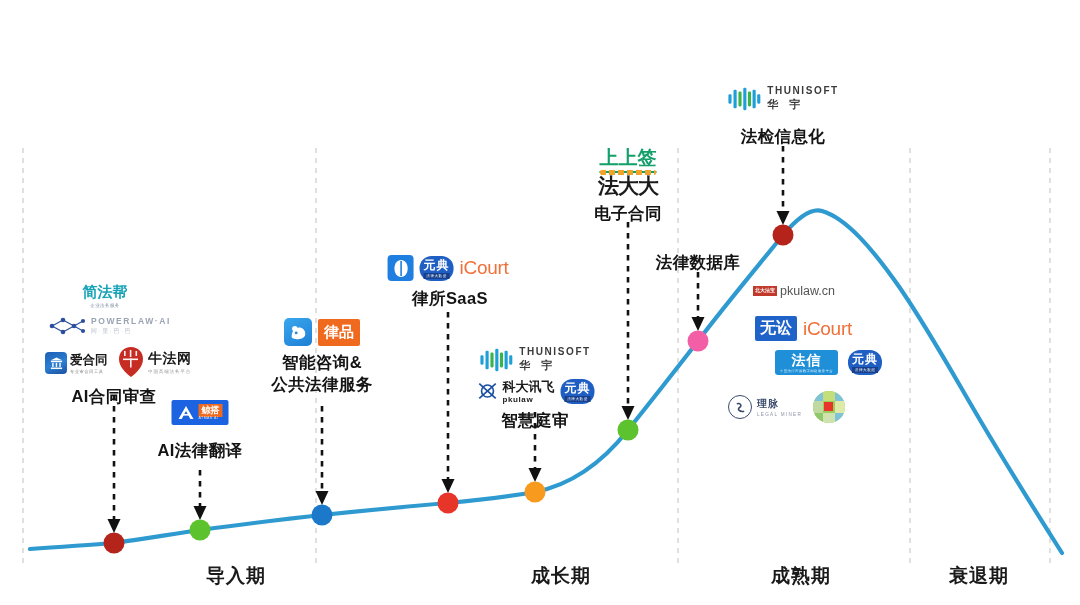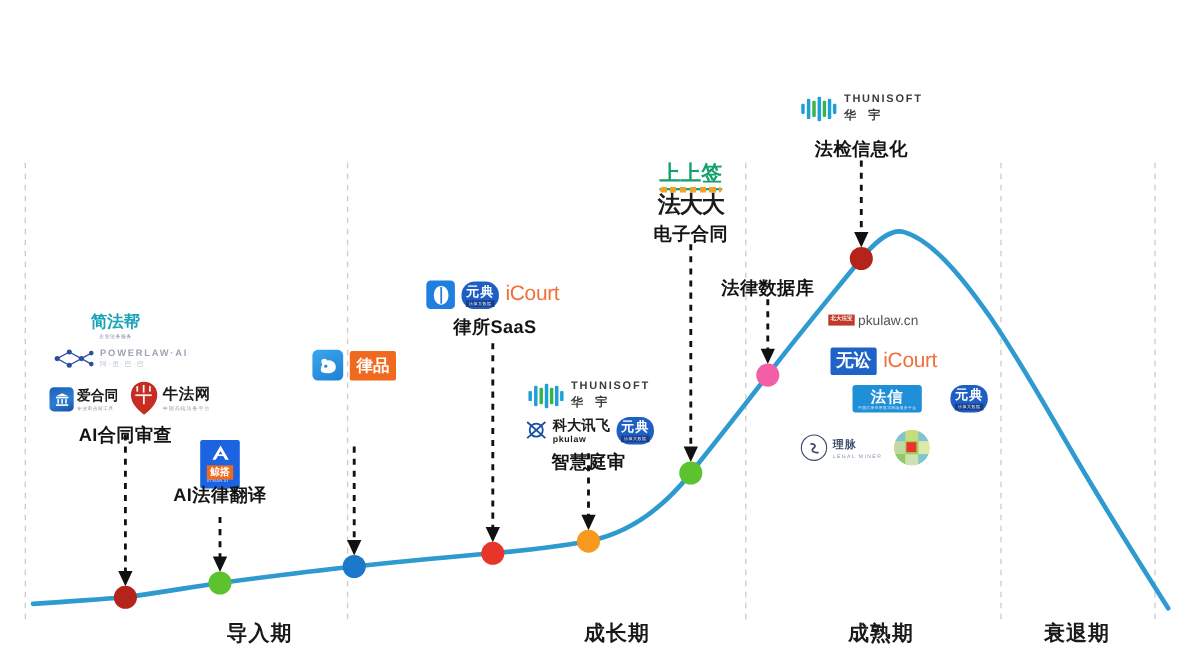--- a/index.html
+++ b/index.html
@@ -78,21 +78,21 @@
       display:flex; align-items:center; justify-content:center;}
   .aht .txt .a1 { font-size:12.5px; font-weight:bold; color:#1a1a1a; letter-spacing:0px;}
   .aht .txt .a2 { font-size:4.2px; color:#8a8a8a; letter-spacing:0.6px;}
 
   
   .nfw { display:flex; align-items:center; gap:4px;}
   .nfw .txt .n1 { font-size:14px; font-weight:bold; color:#1a1a1a; letter-spacing:0.5px;}
   .nfw .txt .n2 { font-size:4.6px; color:#9a9a9a; letter-spacing:0.8px; margin-top:1px;}
 
   
-  .atman { display:flex; align-items:center; gap:4px; background:#1b63e0; padding:4px 6px; border-radius:2px;flex-direction:column;}
+  .atman { display:flex; align-items:center; gap:4px; background:#1b63e0; padding:4px 6px; border-radius:2px;}
   .atman .orange { background:#f06a1e; color:#fff; font-size:9px; font-weight:bold; padding:2px 3px; line-height:1;}
   .atman .sub { font-size:3.6px; color:#cfe0ff; letter-spacing:0.4px;}
 
   
   .bsq { width:28px; height:28px; border-radius:5px; background:linear-gradient(150deg,#3aa7ef,#1e7fd4);
      display:flex; align-items:center; justify-content:center;}
 
   
   .lp { background:#ef6a1f; color:#fff; font-weight:bold; font-size:15px; padding:4px 6px; border-radius:2px; letter-spacing:0px;}
 
@@ -309,20 +309,24 @@
       <div class="bsq">
         <svg width="20" height="20" viewBox="0 0 22 22">
           <path d="M4 16 C4 10 8 6 12 6 C16 6 19 9 19 13 C19 17 15 19 11 19 C7 19 4 18 4 16 Z" fill="#fff"></path>
           <circle cx="7.5" cy="7.5" r="3" fill="#fff"></circle>
           <circle cx="9" cy="12" r="1.6" fill="#2a8ad8"></circle>
         </svg>
       </div>
       <div class="lp">律品</div>
     </div>
   </div>
+  <div class="cat-label" style="left:322px; top:352px; transform:translateX(-50%);">
+    <div>智能咨询&amp;</div>
+    <div>公共法律服务</div>
+  </div>
 
   <div class="logo-group" style="left:448px; top:255px; transform:translateX(-50%);">
     <div class="lg-row">
       <div class="alphasq">
         <svg width="17" height="19" viewBox="0 0 18 20">
           <path d="M9 1 C4.6 1 2 5 2 10 C2 15 4.6 19 9 19 C13.4 19 16 15 16 10 C16 5 13.4 1 9 1 Z" fill="#fff"></path>
           <rect x="8.2" y="2" width="1.7" height="16" fill="#1f7fe0"></rect>
         </svg>
       </div>
       <div class="yd">
@@ -399,21 +403,21 @@
   </div>
 
   <div class="logo-group" style="left:755px; top:316px;">
     <div class="lg-row" style="">
       <div class="wusong">无讼</div>
       <div class="icourt">iCourt</div>
     </div>
   </div>
 
   <div class="logo-group" style="left:755px; top:350px;">
-    <div class="lg-row" style="gap:26px; align-items:flex-start;padding-left:20px;">
+    <div class="lg-row" style="gap:10px; align-items:flex-start;padding-left:20px;">
       <div class="faxin">
         <div class="x1">法信</div>
         <div class="x2">中国法律应用数字网络服务平台</div>
       </div>
       <div class="yd">
         <div class="y1">元典</div>
         <div class="y2">法律大数据</div>
       </div>
     </div>
   </div>

